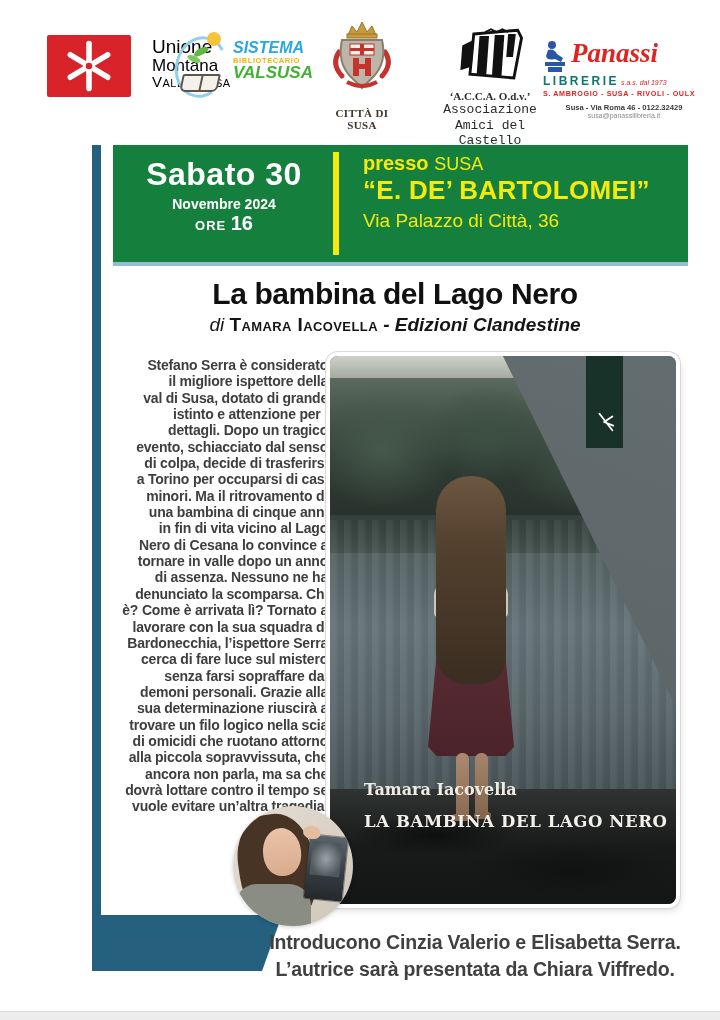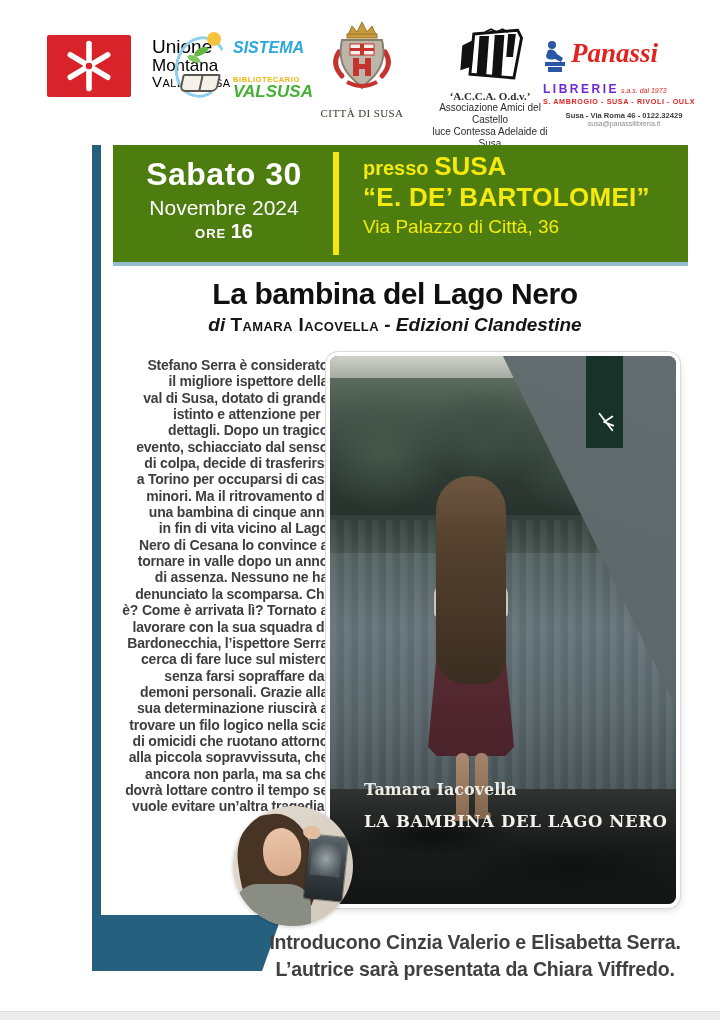--- a/index.html
+++ b/index.html
@@ -22,65 +22,65 @@
   .si-sun{position:absolute;left:34px;top:2px;width:14px;height:14px;border-radius:50%;background:#f6c33c;}
   .si-leaf{position:absolute;left:20px;top:18px;width:16px;height:7px;background:#63b544;
     border-radius:50% 50% 50% 50%/60% 60% 40% 40%;transform:rotate(-28deg);}
   .si-leaf2{position:absolute;left:14px;top:26px;width:14px;height:6px;background:#7ec75c;
     border-radius:50%;transform:rotate(24deg);}
   .si-book{position:absolute;left:8px;top:44px;width:34px;height:14px;background:#f3f1ea;
     border:2px solid #5d554d;border-radius:2px 2px 6px 6px;transform:skewX(-12deg);}
   .si-book::after{content:"";position:absolute;left:50%;top:0;width:2px;height:100%;background:#5d554d;}
   .sistema-words{position:absolute;left:60px;top:12px;line-height:1.04;}
   .sistema-words .w1{color:#29a8e0;font-size:16px;font-weight:bold;font-style:italic;}
-  .sistema-words .w2{color:#f0b70a;font-size:7.5px;font-weight:bold;letter-spacing:.6px;margin-top:19px;}
+  .sistema-words .w2{color:#f0b70a;font-size:7.5px;font-weight:bold;letter-spacing:.6px;}
   .sistema-words .w3{color:#45b134;font-size:17px;font-weight:bold;font-style:italic;}
 
   .susa-logo{left:320px;top:20px;width:84px;height:98px;text-align:center;}
   .susa-caption{margin-top:1px;font-family:"Liberation Serif",serif;font-size:11px;color:#40352a;
-    letter-spacing:.4px;font-weight:normal;}
+    letter-spacing:.4px;font-weight:bold;}
 
   .acca{left:420px;top:28px;width:140px;text-align:center;color:#2b2b2b;}
   .acca-title{font-family:"Liberation Serif",serif;font-size:11px;font-weight:bold;margin-top:2px;}
-  .acca-line{font-family:Liberation Sans, sans-serif;font-size:10px;line-height:1.2;text-align:center;}
+  .acca-line{font-family:Liberation Mono, monospace;font-size:13px;line-height:1.2;text-align:center;}
 
   .panassi{left:543px;top:40px;width:162px;}
   .panassi-row{display:flex;align-items:flex-start;}
   .panassi-name{font-family:"Liberation Serif",serif;font-style:italic;font-weight:bold;
     color:#e02321;font-size:27px;line-height:1;margin-left:2px;}
-  .panassi-brand{font-size:12px;font-weight:bold;color:#6d28d9;letter-spacing:2.5px;margin-top:8px;}
+  .panassi-brand{font-size:12px;font-weight:bold;color:#0f766e;letter-spacing:2.5px;margin-top:0px;}
   .panassi-est{font-size:7px;color:#e02321;font-style:italic;letter-spacing:0;margin-left:2px;}
   .panassi-cities{font-size:7.2px;color:#e02321;font-weight:bold;letter-spacing:.6px;margin-top:1px;}
   .panassi-contact{text-align:center;margin-top:5px;}
   .panassi-address{font-size:7.6px;font-weight:bold;color:#3a3a3a;}
   .panassi-email{font-size:7px;color:#8a8a8a;}
 
   
   .vbar{left:92px;top:145px;width:9px;height:826px;background:#25617f;}
-  .header{left:113px;top:145px;width:575px;height:117px;background:#4d7c0f;
+  .header{left:113px;top:145px;width:575px;height:117px;background:#15803d;
     border-bottom:4px solid #96bcd2;color:#ffffff;}
   .hdr-left{position:absolute;left:0;top:0;width:222px;height:100%;text-align:center;}
   .hdr-date1{font-size:32px;font-weight:bold;margin-top:11px;letter-spacing:.5px;}
-  .hdr-date2{font-size:21px;font-weight:normal;margin-top:3px;}
+  .hdr-date2{font-size:14px;font-weight:bold;margin-top:3px;}
   .hdr-time{}
   .hdr-time .lbl{font-size:13px;font-weight:bold;letter-spacing:1px;}
   .hdr-time .val{font-size:20px;font-weight:bold;}
   .hdr-divider{position:absolute;left:220px;top:7px;width:6px;height:103px;background:#f5e90f;}
   .hdr-right{position:absolute;left:250px;top:7px;color:#f5e90f;line-height:1.12;}
   .hdr-presso{font-size:20px;font-weight:bold;}
-  .hdr-city{font-size:26px;font-weight:bold;}
+  .hdr-city{font-size:18px;font-weight:normal;}
   .hdr-venue{font-size:20px;font-weight:bold;margin-top:1px;}
   .hdr-library{font-size:26px;font-weight:bold;margin-top:2px;letter-spacing:.3px;}
   .hdr-address{font-size:19px;margin-top:4px;}
 
   
   .book-title{left:100px;top:277px;width:590px;text-align:center;color:#101010;
     font-size:30px;font-weight:bold;letter-spacing:-.4px;}
   .book-subtitle{left:100px;top:314px;width:590px;text-align:center;color:#151515;font-size:19px;}
-  .book-subtitle .di{font-style:italic;font-weight:bold;}
+  .book-subtitle .di{font-style:italic;font-weight:normal;}
   .book-subtitle .author{font-weight:bold;font-variant:small-caps;letter-spacing:.4px;}
   .book-subtitle .pub{font-style:italic;font-weight:bold;}
 
   
   .synopsis{left:90px;top:357px;width:238px;text-align:right;white-space:pre-line;
     font-size:14px;line-height:16.35px;font-weight:bold;color:#3e3e3e;letter-spacing:-.2px;}
 
   
   .cover{left:330px;top:356px;width:346px;height:548px;border-radius:8px;overflow:hidden;
     background:#4a565a;box-shadow:0 0 0 4px #ffffff,0 0 0 5px #d9d9d9,2px 4px 10px rgba(0,0,0,.25);}

